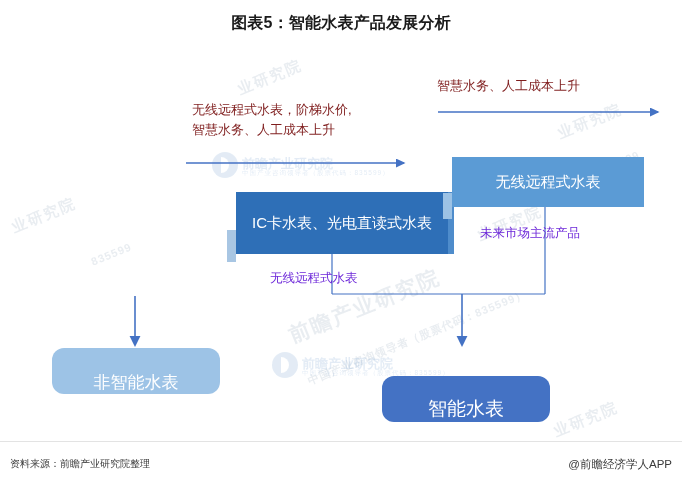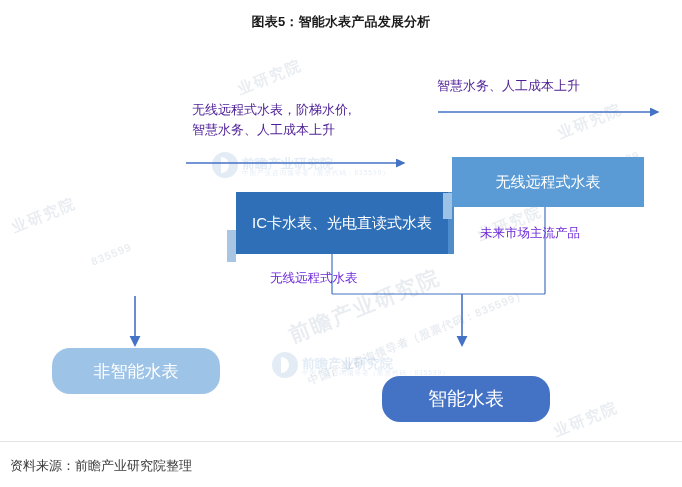--- a/index.html
+++ b/index.html
@@ -20,21 +20,21 @@
     background: #ffffff;
   }
 
   
   .title {
     position: absolute;
     top: 13px;
     left: 0;
     width: 682px;
     text-align: center;
-    font-size: 13px;
+    font-size: 16px;
     font-weight: bold;
     color: #1a1a1a;
     letter-spacing: 0.2px;
     white-space: nowrap;
   }
 
   
   .wm {
     position: absolute;
     color: rgba(120, 140, 170, 0.16);
@@ -139,45 +139,45 @@
     content: "";
     position: absolute;
     left: -9px; top: 36px;
     width: 9px; height: 26px;
     background: #9cc2e5;
   }
 
   .pill {
     position: absolute;
     display: flex;
-    align-items: center;
+    align-items: flex-end;
     justify-content: center;
     text-align: center;
     color: #ffffff;
-    border-radius: 18px;
+    border-radius: 12px;
     box-sizing: border-box;
     font-size: 17px;
   }
   .pill-nonsmart {
     left: 52px; top: 348px;
     width: 168px; height: 46px;
     background: #9dc3e6;
   }
   .pill-smart {
     left: 382px; top: 348px;
     width: 168px; height: 46px;
     background: #4472c4;
     font-size: 19px;
     margin-top: 28px;
   }
 
   
   .driver-label {
     position: absolute;
-    color: #4c1d95;
+    color: #7f1d1d;
     font-size: 13px;
     line-height: 1.55;
     white-space: nowrap;
   }
   .driver-left { left: 192px; top: 100px; }
   .driver-top  { left: 437px; top: 76px; }
 
   
   .note {
     position: absolute;
@@ -200,21 +200,21 @@
   .footer-rule {
     position: absolute;
     left: 0; top: 441px;
     width: 682px;
     height: 1px;
     background: #e3e3e3;
   }
   .footer-left {
     position: absolute;
     left: 10px; top: 457px;
-    font-size: 13px;
+    font-size: 10px;
     color: #3a3a3a;
     white-space: nowrap;
   }
   .footer-right {
     position: absolute;
     right: 10px; top: 457px;
     font-size: 11.5px;
     color: #3a3a3a;
     white-space: nowrap;
   }
@@ -292,14 +292,15 @@
 
   <div class="pill pill-nonsmart">
     <span>非智能水表</span>
   </div>
   <div class="pill pill-smart">
     <span>智能水表</span>
   </div>
 
   <div class="footer-rule"></div>
   <div class="footer-left">资料来源：前瞻产业研究院整理</div>
+  <div class="footer-right">@前瞻经济学人APP</div>
 
 </div>
 
 </body></html>

